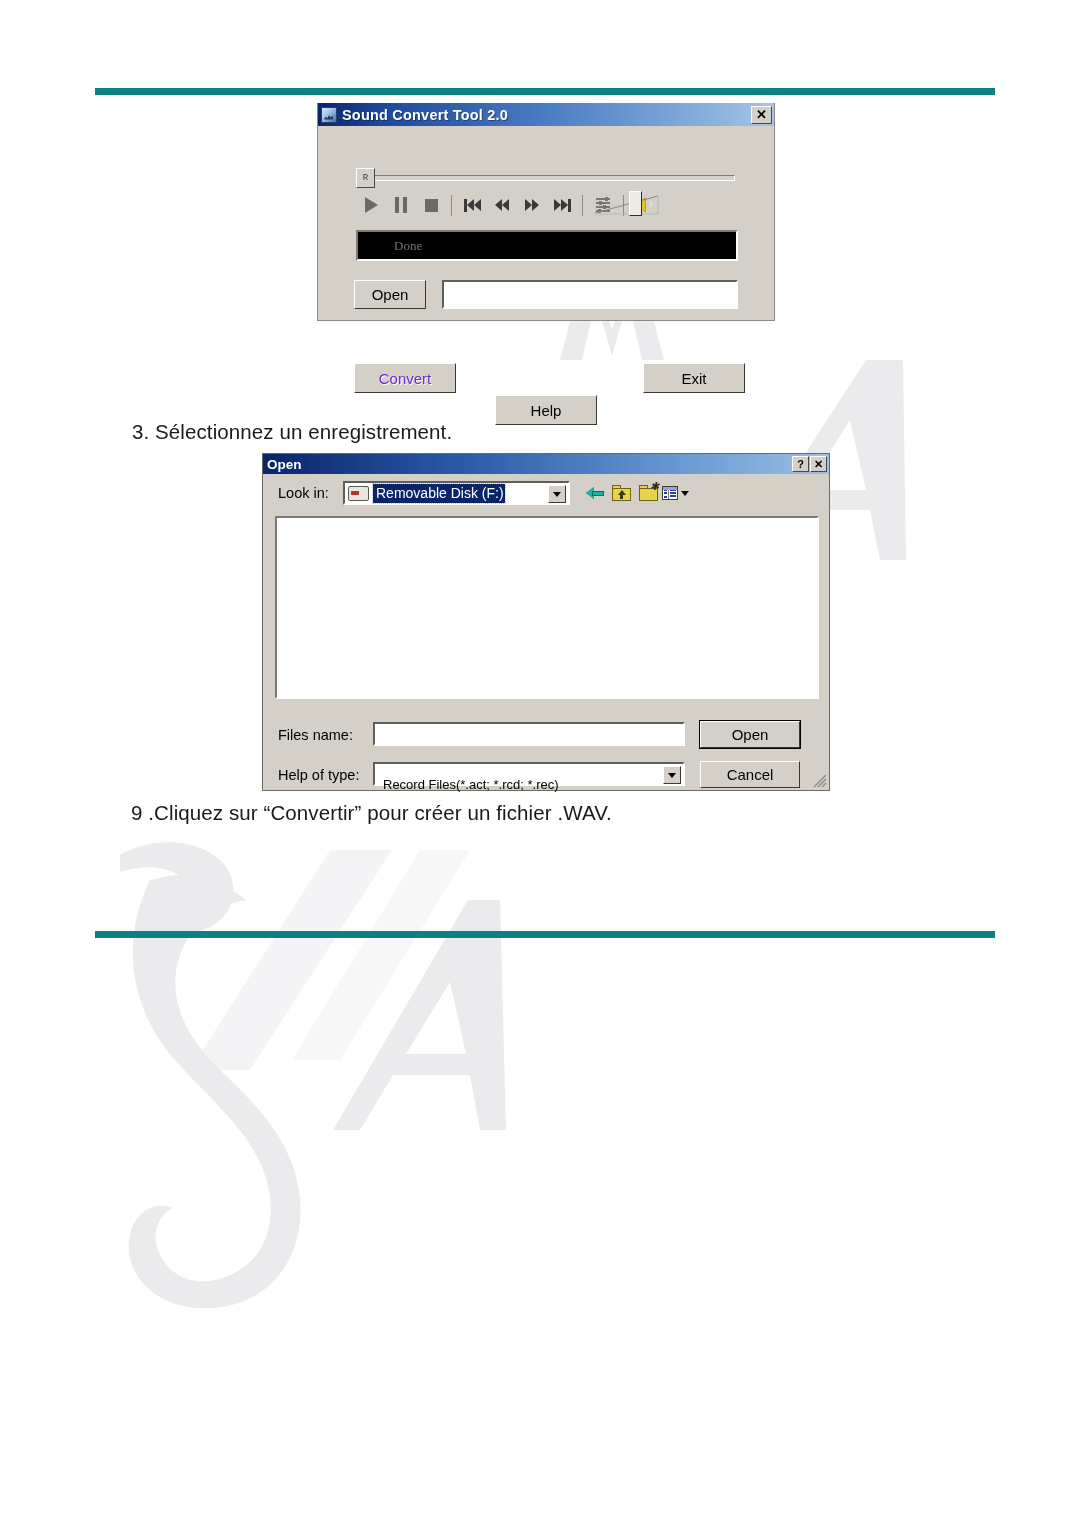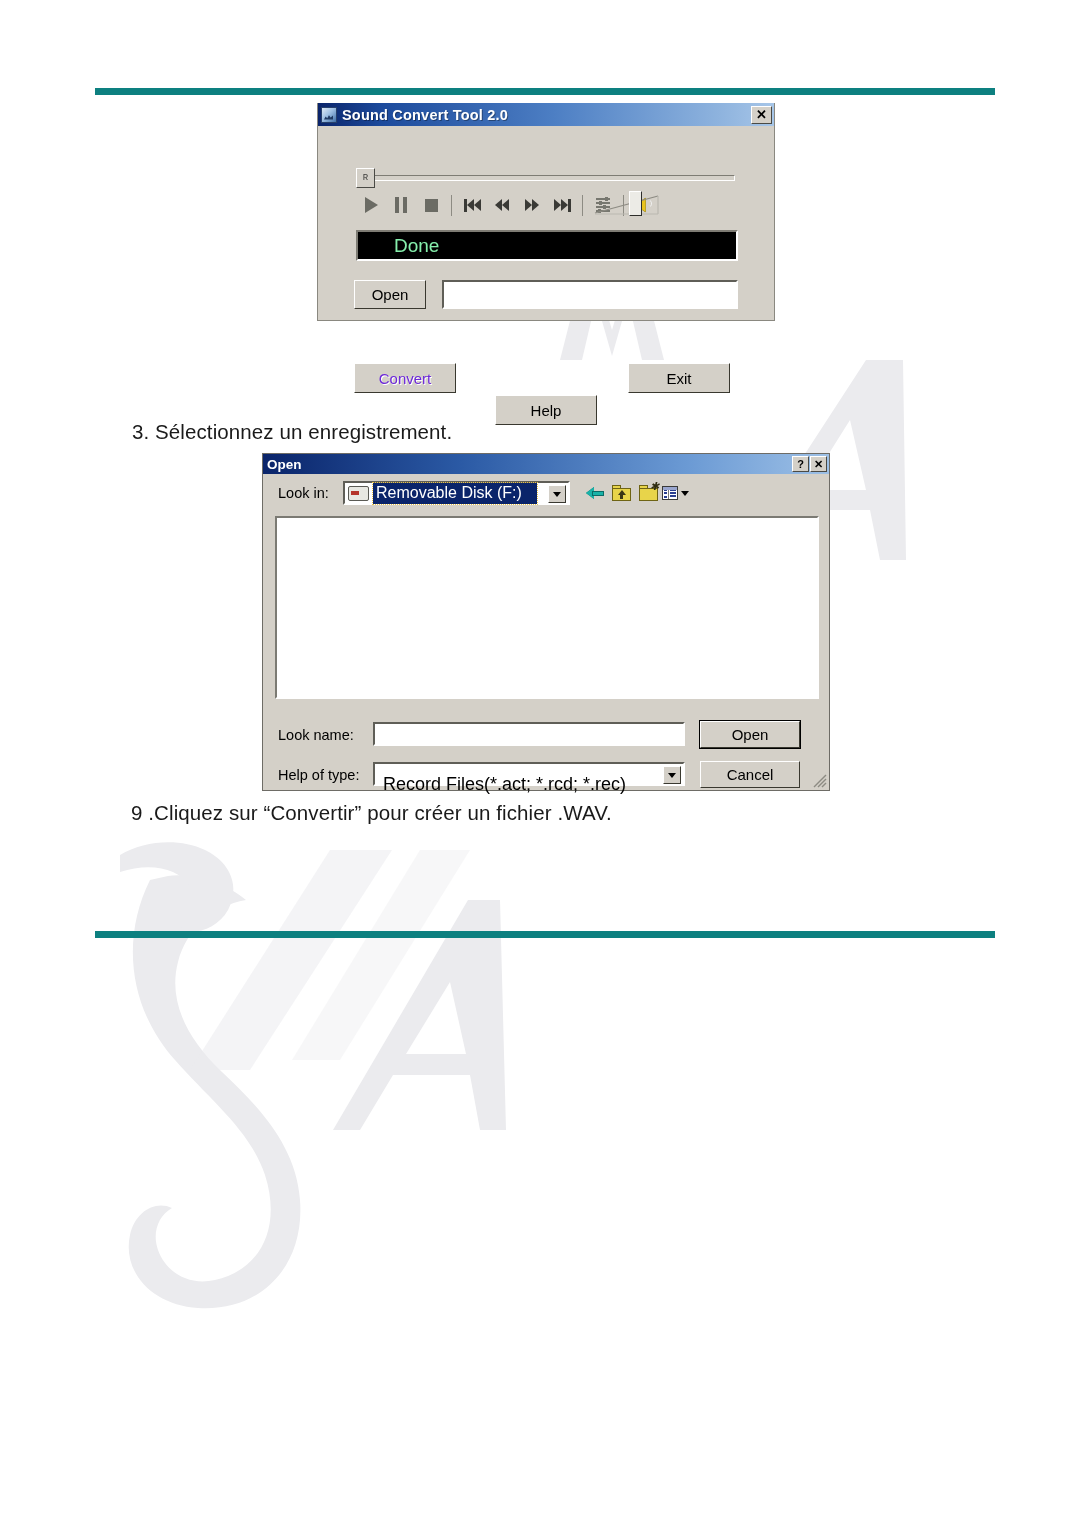--- a/index.html
+++ b/index.html
@@ -263,24 +263,24 @@
     position: absolute;
     left: 38px; top: 104px;
     width: 382px; height: 31px;
     background: #000000;
     border: 2px solid;
     border-color: #7e7c74 #ffffff #ffffff #7e7c74;
     box-sizing: border-box;
     display: flex; align-items: center;
   }
   #sct-status-text {
-    color: #86efac;
-    font-size: 19px;
+    color: #737373;
+    font-size: 13px;
     margin-left: 36px;
-    font-family: Liberation Sans, sans-serif;
+    font-family: Liberation Serif, serif;
   }
 
   
   #sct-open-btn {
     position: absolute;
     left: 36px; top: 154px;
     width: 72px; height: 29px;
     background: #d4d0c8;
     border: 1px solid;
     border-color: #ffffff #39382f #39382f #ffffff;
@@ -314,21 +314,21 @@
     border: 1px solid;
     border-color: #ffffff #39382f #39382f #ffffff;
     box-sizing: border-box;
     display: flex; align-items: center; justify-content: center;
     font-size: 15px;
     color: #000;
     cursor: default;
   }
   #sct-convert-btn { left: 36px; color: #6d28d9; text-shadow: 1px 1px 0 #ffffff; }
   #sct-help-btn { left: 177px; margin-top: 32px; }
-  #sct-exit-btn { left: 310px; }
+  #sct-exit-btn { left: 325px; }
 
   
   #open-dialog {
     position: absolute;
     left: 262px;
     top: 453px;
     width: 568px;
     height: 338px;
     z-index: 5;
     background: #d4d0c8;
@@ -395,22 +395,22 @@
   #od-drive-icon::after {
     content: "";
     position: absolute;
     left: 2px; top: 4px;
     width: 8px; height: 4px;
     background: #b5352b;
   }
   #od-lookin-value {
     background: #0a246a;
     color: #ffffff;
-    font-size: 16px;
-    padding: 1px 15px 2px 3px;
+    font-size: 14px;
+    padding: 1px 1px 2px 3px;
     outline: 1px dotted #e8c24a;
     white-space: nowrap;
   }
   #od-lookin-arrow {
     position: absolute;
     right: 2px; top: 2px;
     width: 18px; height: 18px;
     background: #d4d0c8;
     border: 1px solid;
     border-color: #ffffff #39382f #39382f #ffffff;
@@ -563,21 +563,21 @@
   #od-filetype-combo {
     position: absolute; left: 110px; top: 308px;
     width: 312px; height: 24px;
     background: #ffffff;
     border: 2px solid;
     border-color: #5f5e57 #ffffff #ffffff #5f5e57;
     box-sizing: border-box;
     display: flex; align-items: center;
   }
   #od-filetype-value {
-    font-size: 18px; color: #000;
+    font-size: 13px; color: #000;
     padding-left: 8px;
     white-space: nowrap;
     margin-top: 20px;
   }
   #od-filetype-arrow {
     position: absolute;
     right: 2px; top: 2px;
     width: 18px; height: 18px;
     background: #d4d0c8;
     border: 1px solid;
@@ -791,21 +791,21 @@
               <span class="line"></span>
             </span>
         </span>
         <i class="tri-down" style="margin-left:3px"></i>
       </div>
     </div>
   </div>
 
   <div id="od-filelist"></div>
 
-  <span id="od-filename-label">Look name:</span>
+  <span id="od-filename-label">Files name:</span>
   <input id="od-filename-input" type="text" value="" style="">
 
   <span id="od-filetype-label">Help of type:</span>
   <div id="od-filetype-combo">
     <span id="od-filetype-value">Record Files(*.act; *.rcd; *.rec)</span>
     <span id="od-filetype-arrow">
         <i class="tri-down"></i>
       </span>
   </div>
 

